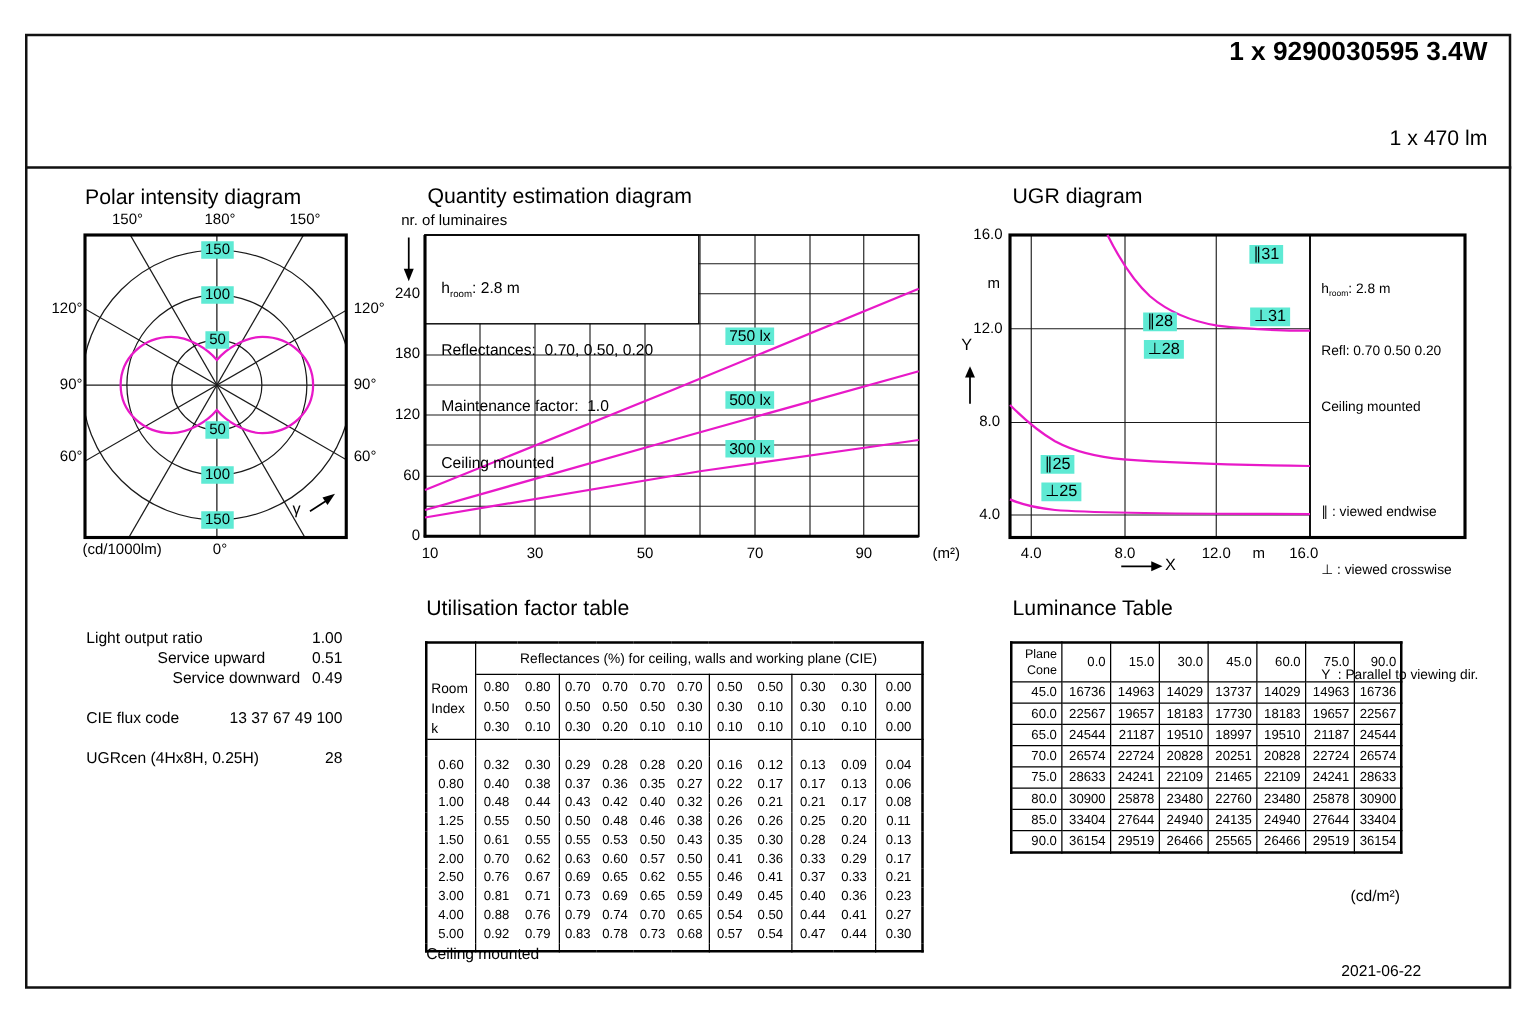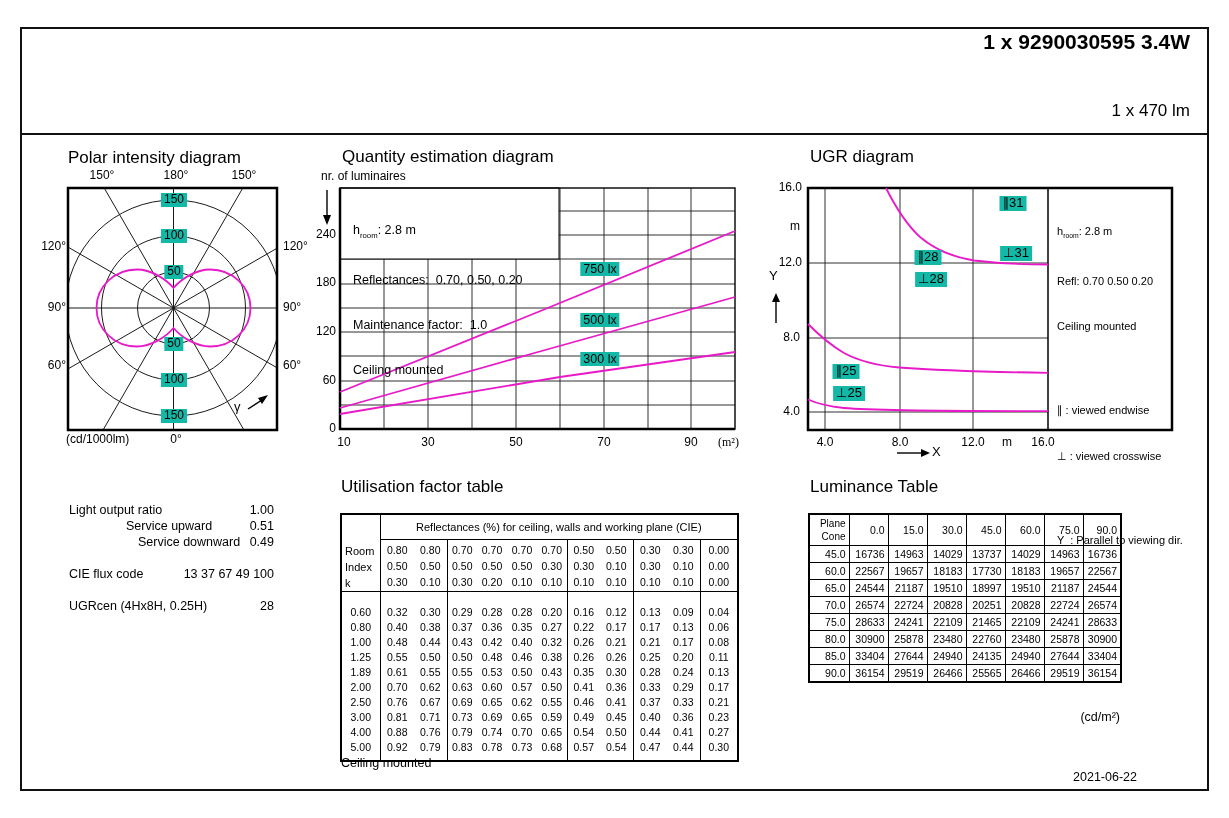--- a/index.html
+++ b/index.html
@@ -5,21 +5,21 @@
   html,body{margin:0;padding:0;background:#fff;}
   body{width:1229px;height:818px;position:relative;overflow:hidden;
        font-family:"Liberation Sans","DejaVu Sans",sans-serif;color:#000;}
   .sheet{position:absolute;left:20px;top:27px;width:1189px;height:764px;
          border:2.5px solid #111;box-sizing:border-box;}
   .hdr-sep{position:absolute;left:20px;top:133px;width:1189px;height:0;
            border-top:2.5px solid #111;}
   .lbl{position:absolute;font-size:12.5px;line-height:1.15;white-space:pre;}
   .cx{transform:translateX(-50%);}
   .rx{transform:translateX(-100%);}
-  .wbg{background:#14b8a6;padding:0 3px;}
+  .wbg{background:#5eead4;padding:0 3px;}
   .t21{font-size:21px;font-weight:bold;}
   .t17{font-size:17px;}
   .t13{font-size:13px;}
   .t12{font-size:12px;}
   sub{font-size:0.62em;}
   svg.overlay{position:absolute;left:0;top:0;pointer-events:none;}
   .infobox-lines div{line-height:16.3px;font-size:12.5px;white-space:pre;}
   .legend-lines div{line-height:17px;font-size:11px;white-space:pre;}
   .gap9{height:9px;}
   .gap10{height:10px;}
@@ -183,21 +183,21 @@
 <div class="lbl rx t12" style="left:336px;top:228px;">240</div>
 <div class="lbl rx t12" style="left:336px;top:276px;">180</div>
 <div class="lbl rx t12" style="left:336px;top:325px;">120</div>
 <div class="lbl rx t12" style="left:336px;top:374px;">60</div>
 <div class="lbl rx t12" style="left:336px;top:422px;">0</div>
 <div class="lbl cx t12" style="left:344px;top:436px;">10</div>
 <div class="lbl cx t12" style="left:428px;top:436px;">30</div>
 <div class="lbl cx t12" style="left:516px;top:436px;">50</div>
 <div class="lbl cx t12" style="left:604px;top:436px;">70</div>
 <div class="lbl cx t12" style="left:691px;top:436px;">90</div>
-<div class="lbl t12" style="left:718px;top:436px;font-family:Liberation Serif, serif;">(m²)</div>
+<div class="lbl t12" style="left:746px;top:436px;">(m²)</div>
 <div class="lbl infobox-lines" style="left:353px;top:193px;">
   <div><span>h</span><sub>room</sub><span>: 2.8 m</span></div>
   <div>Reflectances:  0.70, 0.50, 0.20</div>
   <div>Maintenance factor:  1.0</div>
   <div>Ceiling mounted</div>
 </div>
 <div class="lbl cx wbg" style="left:600px;top:262px;">750 lx</div>
 <div class="lbl cx wbg" style="left:600px;top:313px;">500 lx</div>
 <div class="lbl cx wbg" style="left:600px;top:352px;">300 lx</div>
 
@@ -367,21 +367,21 @@
           <td>0.48</td>
           <td>0.46</td>
           <td>0.38</td>
           <td>0.26</td>
           <td>0.26</td>
           <td>0.25</td>
           <td>0.20</td>
           <td>0.11</td>
         </tr>
         <tr>
-          <td>1.89</td>
+          <td>1.50</td>
           <td>0.61</td>
           <td>0.55</td>
           <td>0.55</td>
           <td>0.53</td>
           <td>0.50</td>
           <td>0.43</td>
           <td>0.35</td>
           <td>0.30</td>
           <td>0.28</td>
           <td>0.24</td>

